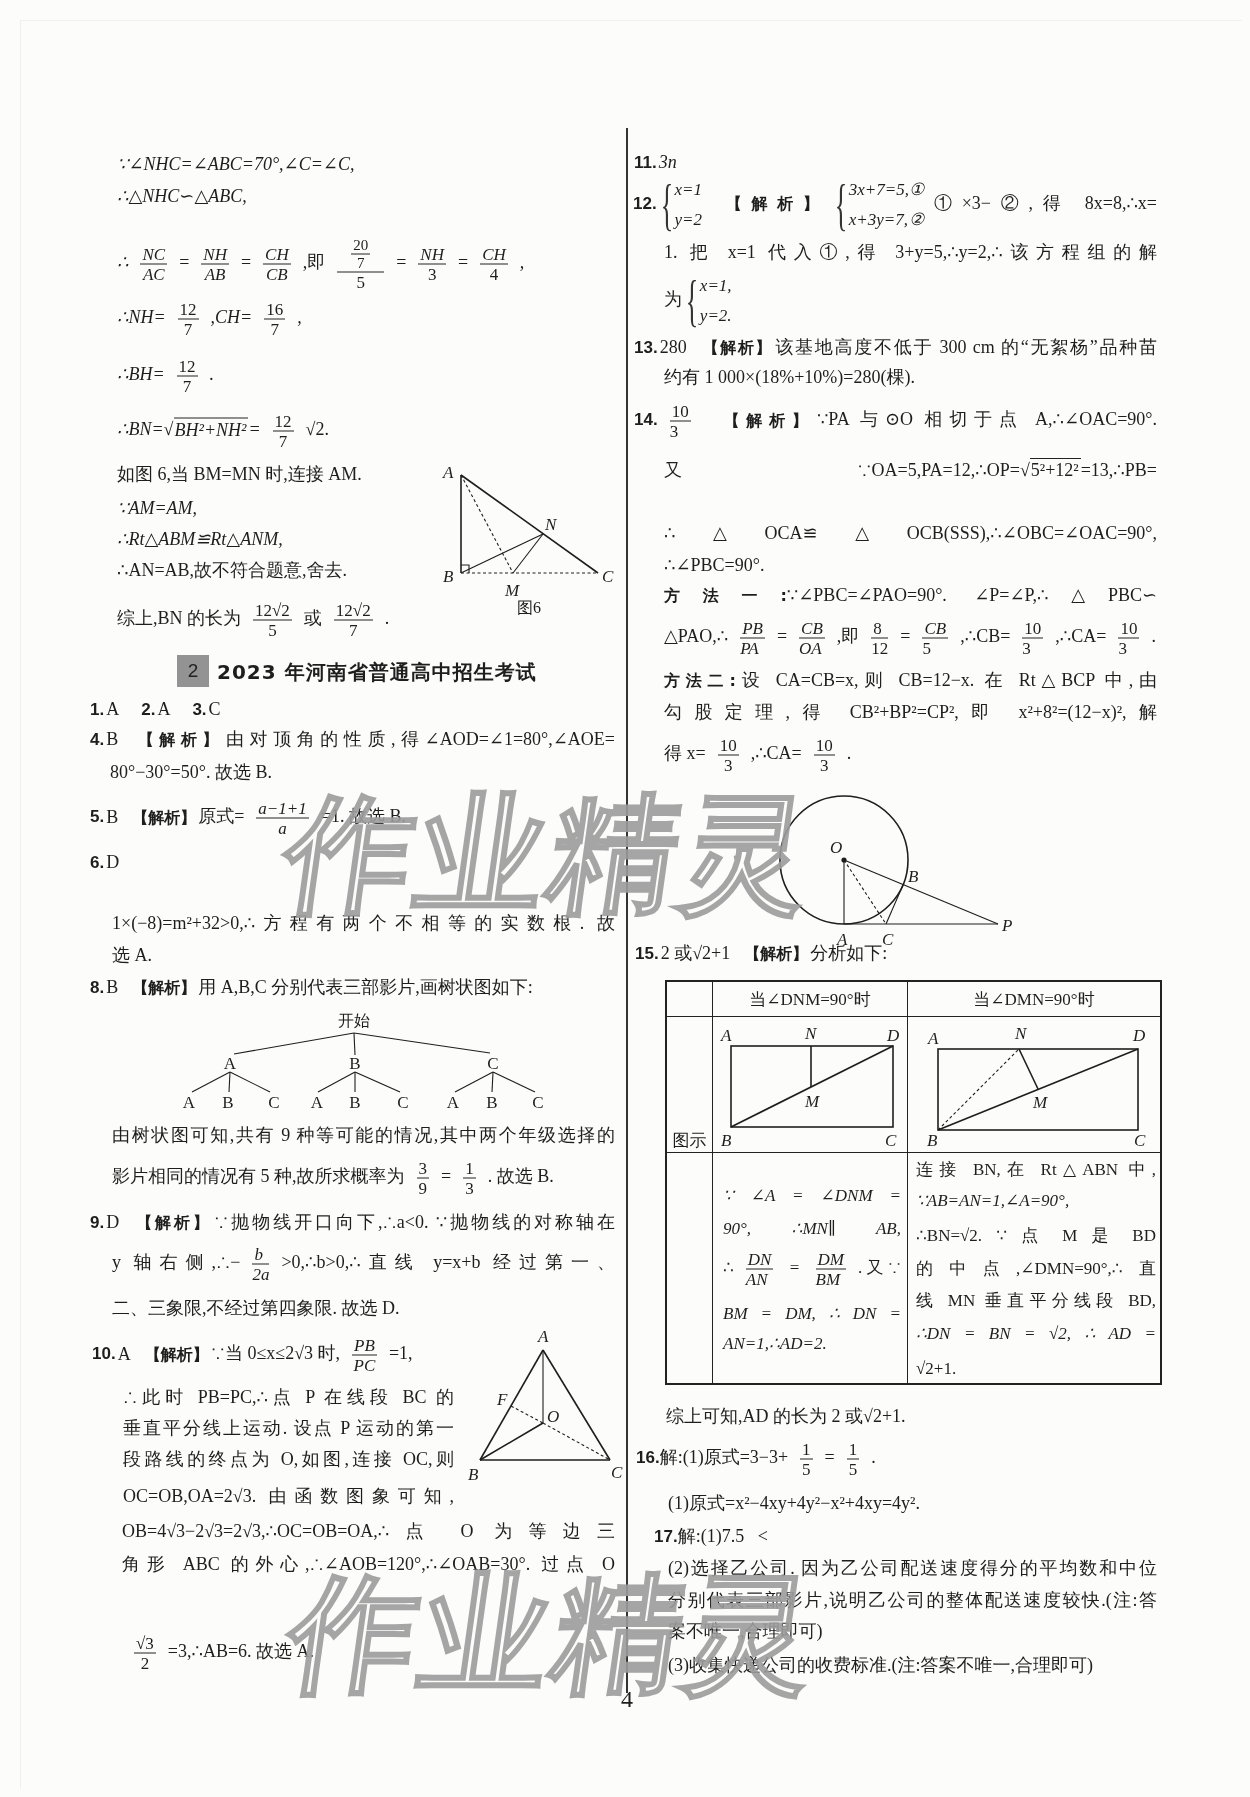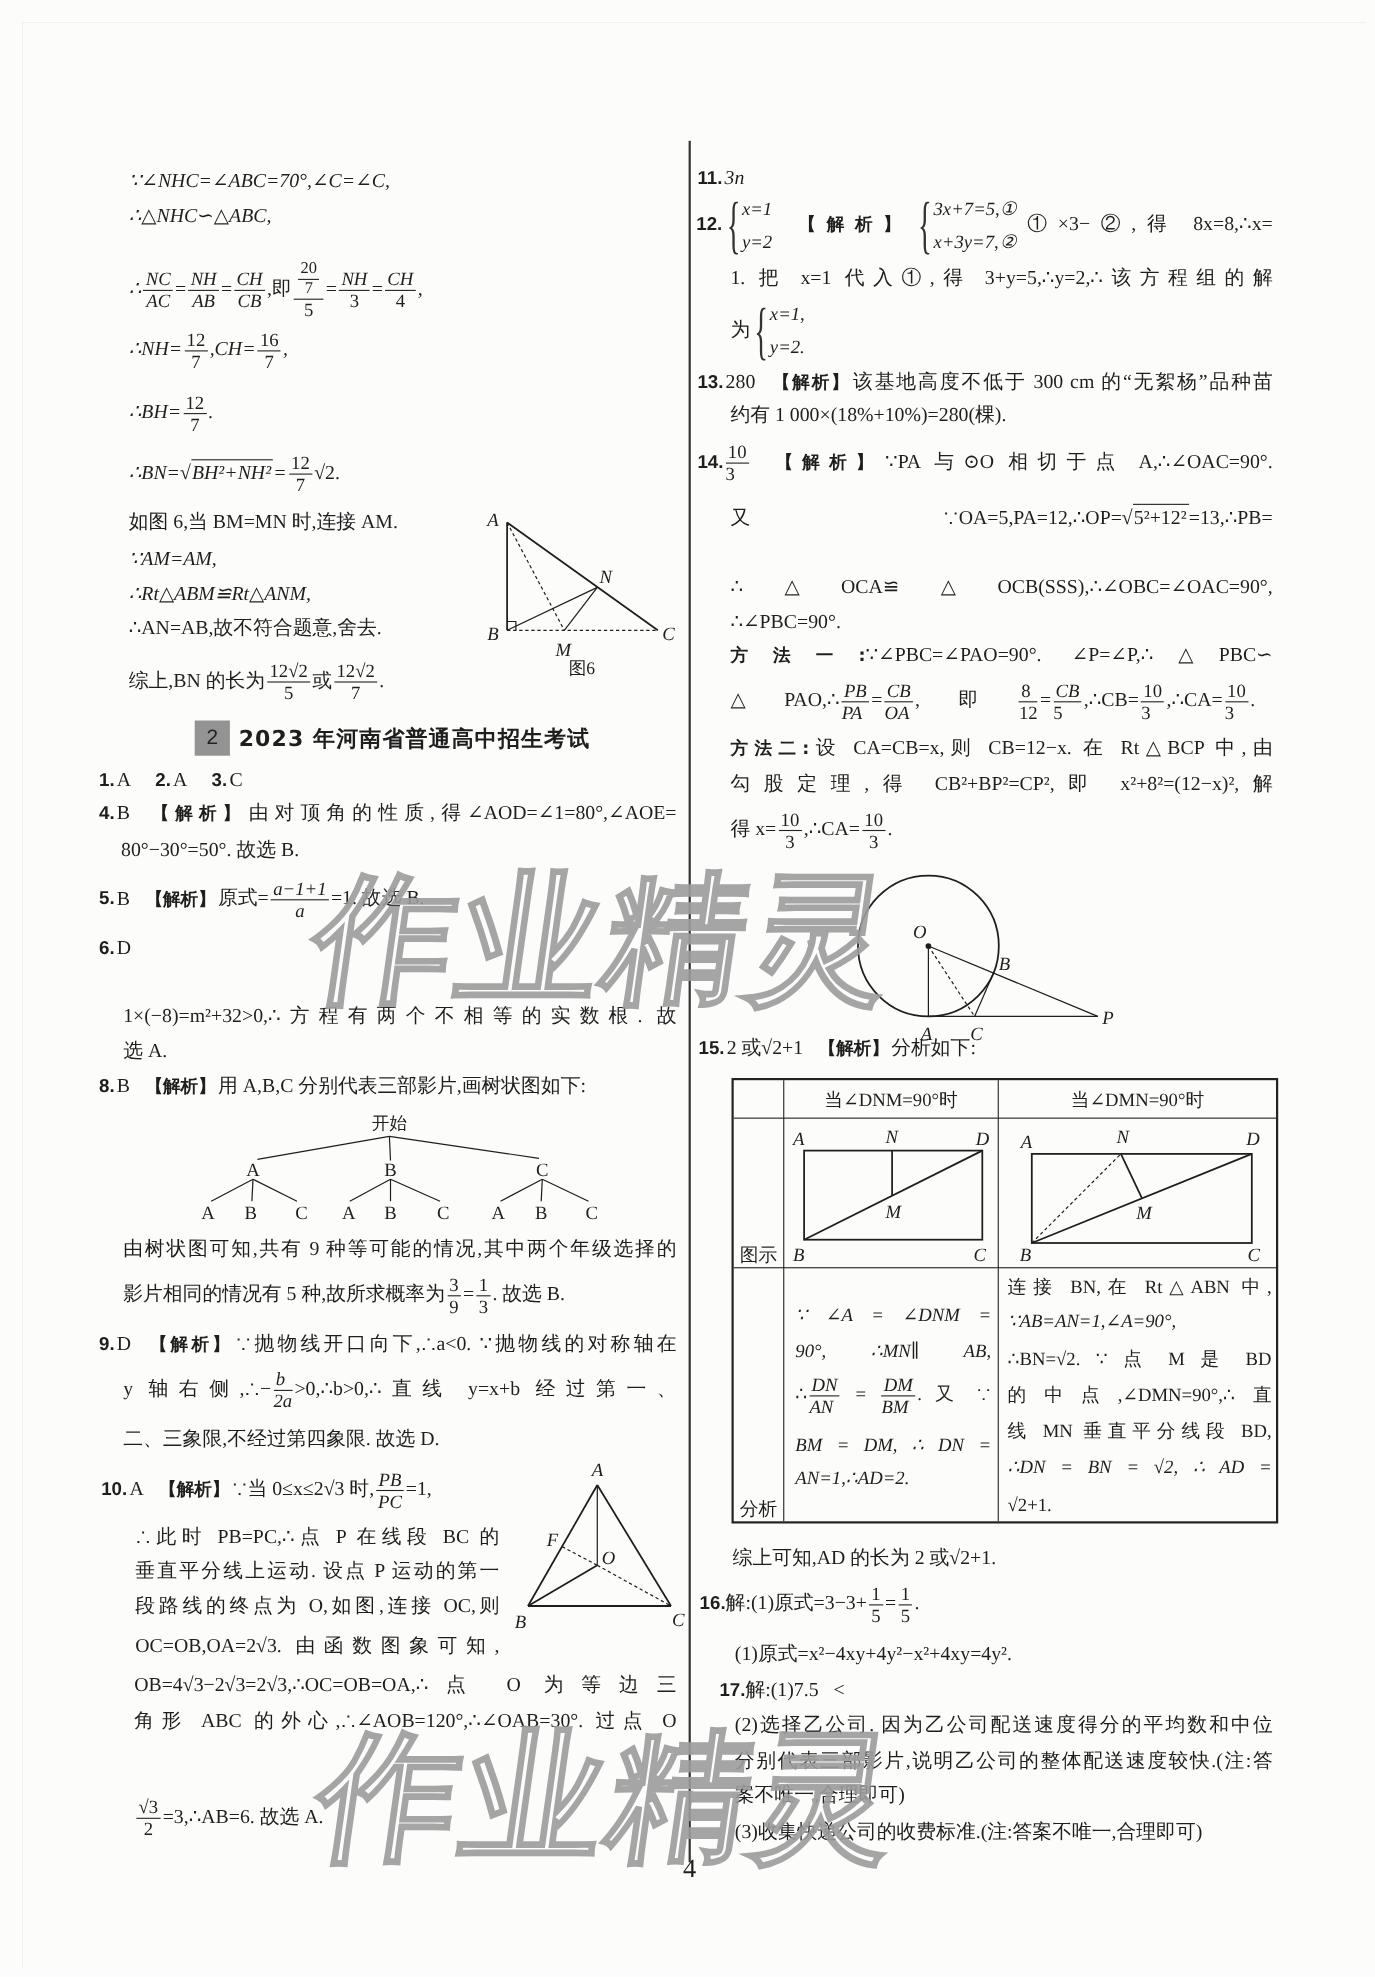--- a/index.html
+++ b/index.html
@@ -11,21 +11,21 @@
   }
   #page-edge { position:absolute; left:20px; top:20px; right:8px; bottom:8px; border-left:1px solid #f1f1f1; border-top:1px solid #f1f1f1; }
   .ln { position:absolute; white-space:nowrap; transform:translateY(-50%); line-height:24px; }
   .j { text-align:justify; text-align-last:justify; }
   .it { font-style:italic; }
   .up { font-style:normal; }
   .qn { font-family:"Liberation Sans","DejaVu Sans",sans-serif; font-weight:bold; font-size:17px; }
   .ans { margin-left:2px; }
   .tag { font-family:"DejaVu Sans",sans-serif; font-weight:bold; font-size:16px; margin:0 2px 0 14px; }
   .bold { font-family:"DejaVu Sans",sans-serif; font-weight:bold; font-size:16px; }
-  .frac { display:inline-block; vertical-align:middle; text-align:center; line-height:19px; font-size:17px; margin:0 2px; }
+  .frac { display:inline-block; vertical-align:middle; text-align:center; line-height:19px; font-size:17px; margin:0 12px; }
   .frac > .n { display:block; border-bottom:1px solid #222; padding:0 2px; }
   .frac > .d { display:block; }
   .frac.sm { font-size:15px; line-height:17px; }
   .sqrt { white-space:nowrap; }
   .sqrt .radicand { border-top:1px solid #222; padding:1px 2px 0 1px; }
   .cases { display:inline-flex; align-items:center; vertical-align:middle; }
   .brace { display:inline-block; font-size:58px; line-height:58px; transform:scaleX(0.45); font-style:normal; font-weight:normal; margin:0 -6px 0 -4px; color:#333; }
   .rows { display:inline-flex; flex-direction:column; line-height:30px; font-size:17px; }
   .divider { position:absolute; left:626px; top:128px; width:1.5px; height:1565px; background:#333; }
   .pagenum { position:absolute; left:612px; top:1686px; width:30px; text-align:center; font-size:24px; }
@@ -303,23 +303,20 @@
         <line class="dash" x1="30" y1="113" x2="111" y2="32"></line>
         <text x="20" y="27">A</text>
         <text x="107" y="22">N</text>
         <text x="225" y="24">D</text>
         <text x="125" y="91">M</text>
         <text x="19" y="129">B</text>
         <text x="226" y="129">C</text>
       </svg>
     </div>
 
-    <div class="cell lbl" style="left:0;top:171px;width:45px;height:230px">
-        <span>分析</span>
-      </div>
     <div class="cell" style="left:46px;top:171px;width:194px;height:230px">
       <div class="ln j it" style="left:10px;top:43px;width:178px">∵ ∠A = ∠DNM =</div>
       <div class="ln j it" style="left:10px;top:76px;width:178px">90°, ∴MN∥ AB,</div>
       <div class="ln j" style="left:10px;top:116px;width:178px">
         <span>∴</span><span class="frac it"><span class="n">DN</span><span class="d">AN</span></span><span> = </span><span class="frac it"><span class="n">DM</span><span class="d">BM</span></span><span>. 又 ∵</span>
       </div>
       <div class="ln j it" style="left:10px;top:161px;width:178px">BM = DM, ∴ DN =</div>
       <div class="ln it" style="left:10px;top:191px">AN=1,∴AD=2.</div>
     </div>
     <div class="cell" style="left:241px;top:171px;width:252px;height:230px">

